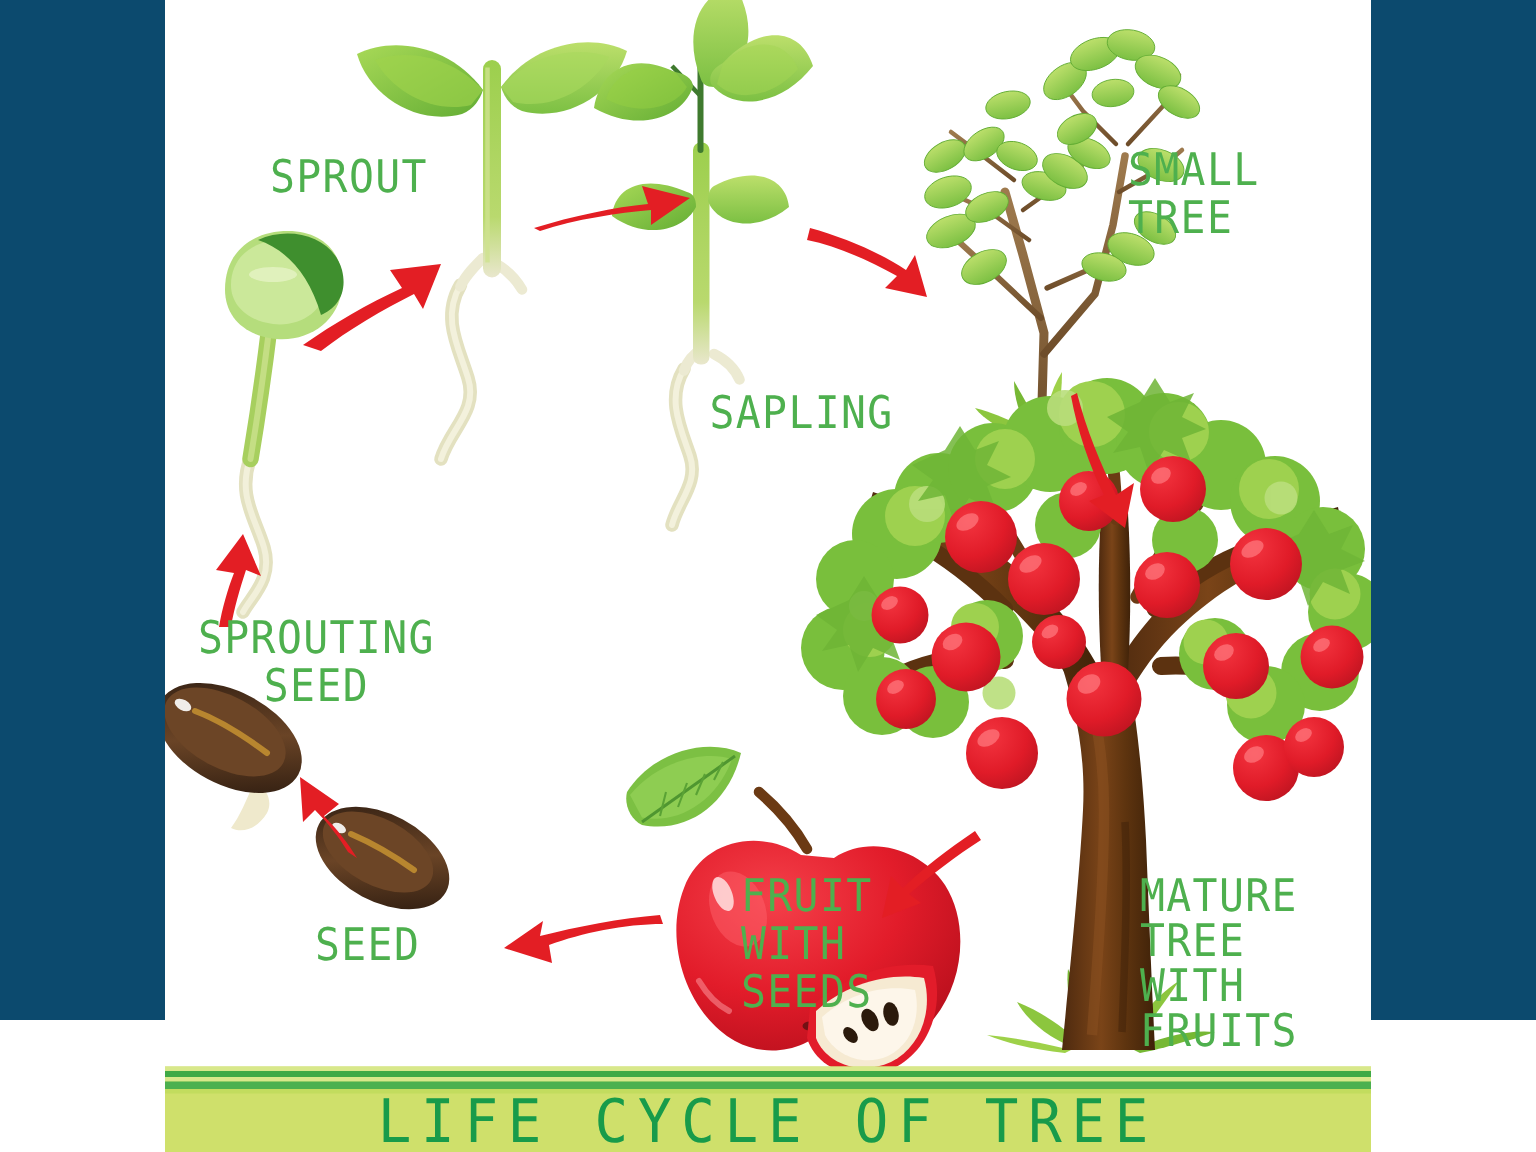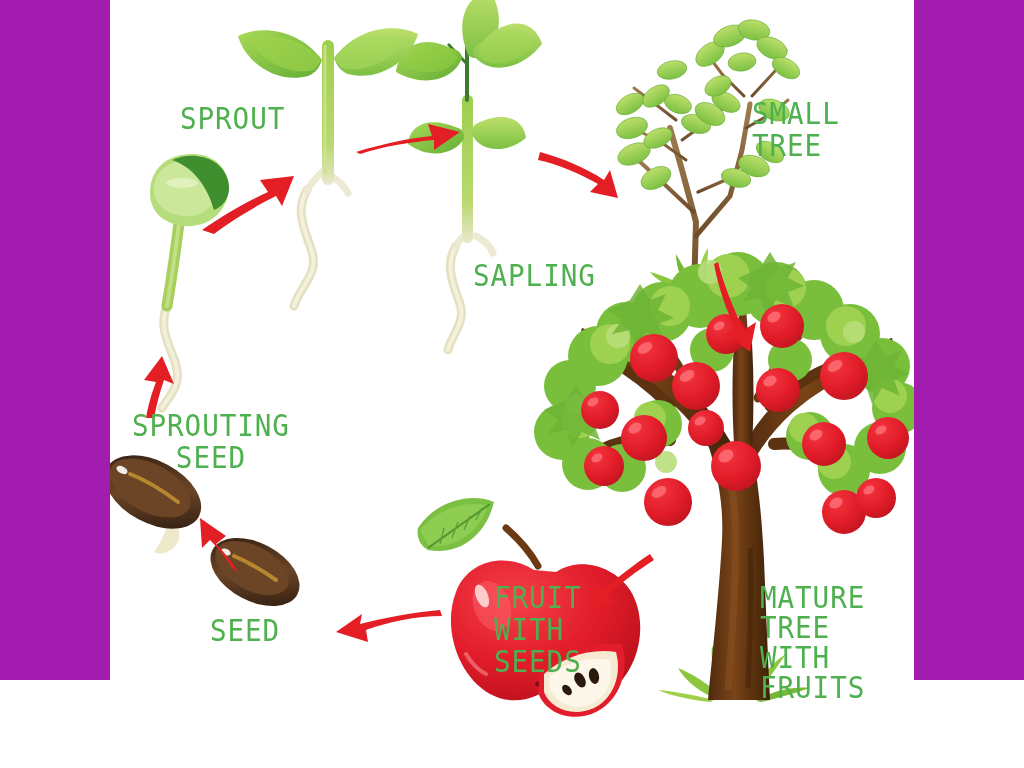--- a/index.html
+++ b/index.html
@@ -4,21 +4,21 @@
 <style>
   * { box-sizing: border-box; margin: 0; padding: 0; }
   html, body {
     width: 1024px; height: 768px;
     overflow: hidden;
     font-family: "DejaVu Sans", sans-serif;
   }
   #stage {
     position: relative;
     width: 1024px; height: 680px;
-    background: #a21caf;
+    background: #0c4a6e;
   }
   
   #canvas {
     position: absolute;
     left: 110px; top: 0;
     width: 804px; height: 768px;
     background: #ffffff;
     overflow: hidden;
   }
   
@@ -471,15 +471,23 @@
 SEED</div>
     <div class="label" id="lbl-seed">SEED</div>
     <div class="label" id="lbl-fruit">FRUIT
 WITH
 SEEDS</div>
     <div class="label" id="lbl-mature">MATURE
 TREE
 WITH
 FRUITS</div>
 
+    <div id="banner">
+      <div class="stripe s1"></div>
+      <div class="stripe s2"></div>
+      <div class="stripe s3"></div>
+      <div class="stripe s4"></div>
+      <div class="stripe s5"></div>
+      <div id="banner-title">LIFE  CYCLE  OF  TREE</div>
+    </div>
 
   </div>
 </div>
 
 </body></html>

